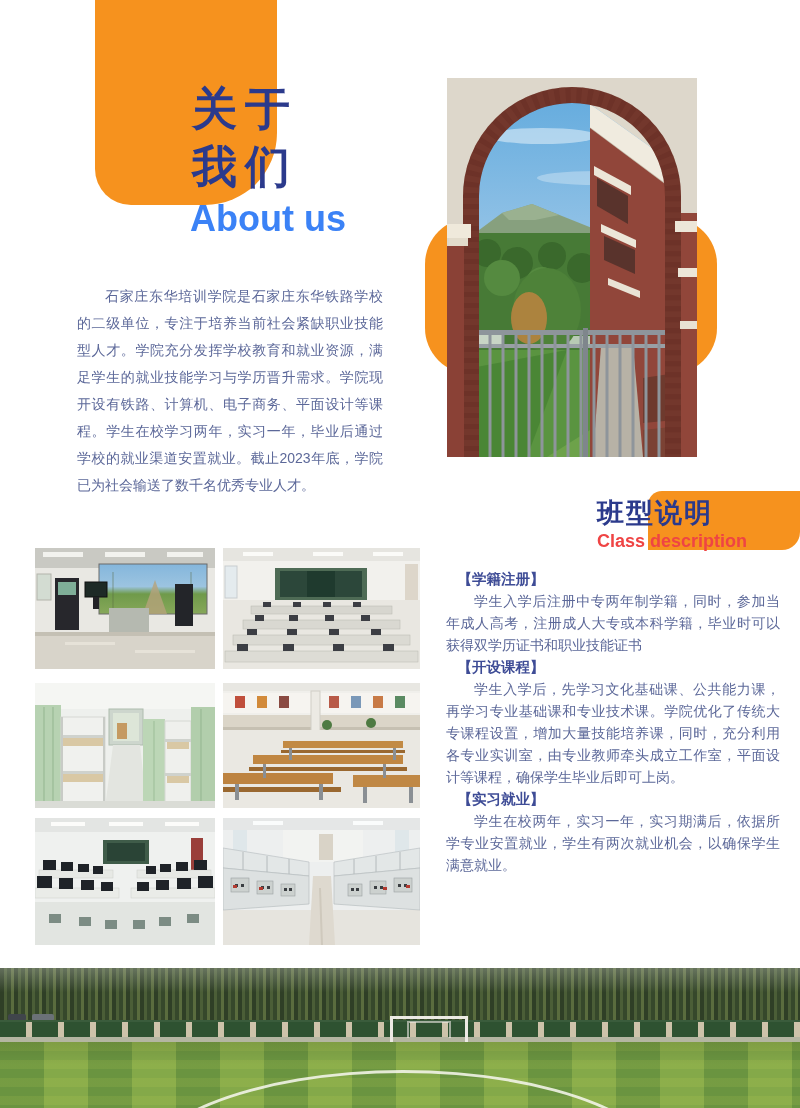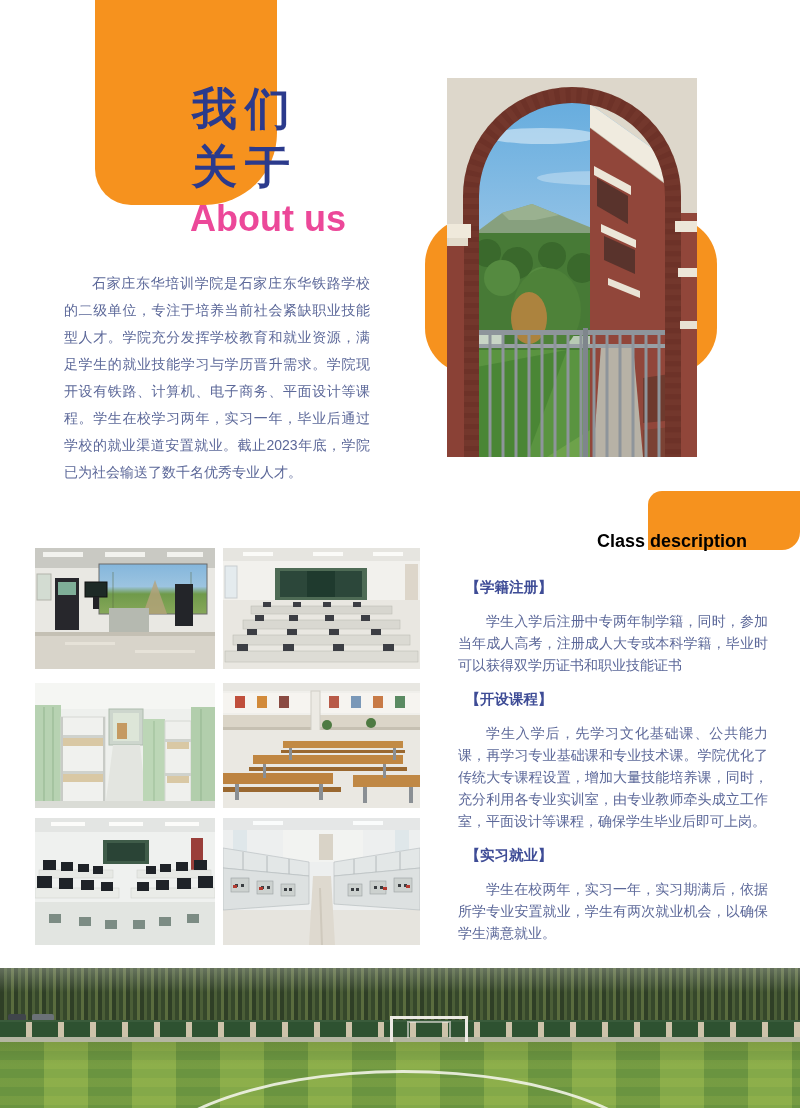--- a/index.html
+++ b/index.html
@@ -21,53 +21,53 @@
     position:absolute; left:648px; top:491px; width:152px; height:59px;
     background:#F6921E; border-radius:14px 0 18px 0;
   }
   
   .title-zh {
     position:absolute; left:192px; top:80px; color:#2B3A8C;
     font-weight:bold; font-size:45px; line-height:58px; letter-spacing:8px;
   }
   .title-zh span { display:block; }
   .title-en {
-    position:absolute; left:190px; top:198px; color:#ec4899;
+    position:absolute; left:190px; top:198px; color:#3b82f6;
     font-weight:bold; font-size:36px;
   }
   .about-para {
-    position:absolute; left:64px; top:270px; width:306px; margin:0;
+    position:absolute; left:64px; top:270px; width:306px; margin:13px;
     color:#5C6899; font-size:14px; line-height:27px;
     text-align:justify; text-indent:2em;
   }
   
   .hero-photo {
     position:absolute; left:447px; top:78px; width:250px; height:379px;
     overflow:hidden; background:#ddd7cb;
   }
   .hero-photo svg { display:block; width:100%; height:100%; }
   
   .cd-zh {
     position:absolute; left:597px; top:496px; color:#2B3A8C;
     font-weight:bold; font-size:27px; letter-spacing:2px; line-height:34px;
   }
   .cd-en {
-    position:absolute; left:597px; top:531px; color:#000000;
+    position:absolute; left:597px; top:531px; color:#ef4444;
     font-weight:bold; font-size:18px;
   }
   
   .rcol {
     position:absolute; left:446px; top:568px; width:334px;
     color:#5C6899; font-size:14px; line-height:22px; text-align:justify;
   }
   .rcol h4 {
-    margin:8px; padding:0; color:#3E4C96; font-size:14.5px;
+    margin:0; padding:0; color:#3E4C96; font-size:14.5px;
     font-weight:bold; text-indent:0.8em; line-height:22px;
   }
-  .rcol p { margin:12px; text-indent:2em; }
+  .rcol p { margin:0; text-indent:2em; }
   .rcol p.note { font-size:12.5px; line-height:20px; }
   
   .ph { position:absolute; overflow:hidden; background:#ececea; }
   .ph svg { display:block; width:100%; height:100%; }
   .p1 { left:35px;  top:548px; width:180px; height:121px; }
   .p2 { left:223px; top:548px; width:197px; height:121px; }
   .p3 { left:35px;  top:683px; width:180px; height:125px; }
   .p4 { left:223px; top:683px; width:197px; height:125px; }
   .p5 { left:35px;  top:818px; width:180px; height:127px; }
   .p6 { left:223px; top:818px; width:197px; height:127px; }
@@ -112,22 +112,22 @@
 </style>
 </head>
 <body>
 
 <div class="page">
 
   <div class="orange-tl"></div>
   <div class="hero-orange"></div>
 
   <div class="title-zh">
+    <span>关于</span>
     <span>我们</span>
-    <span>关于</span>
   </div>
   <div class="title-en">About us</div>
 
   <p class="about-para">石家庄东华培训学院是石家庄东华铁路学校的二级单位，专注于培养当前社会紧缺职业技能型人才。学院充分发挥学校教育和就业资源，满足学生的就业技能学习与学历晋升需求。学院现开设有铁路、计算机、电子商务、平面设计等课程。学生在校学习两年，实习一年，毕业后通过学校的就业渠道安置就业。截止2023年底，学院已为社会输送了数千名优秀专业人才。</p>
 
   <div class="hero-photo">
     <svg viewBox="0 0 250 379" preserveAspectRatio="none">
       <defs>
         <linearGradient id="skyg" x1="0" y1="0" x2="0" y2="1">
           <stop offset="0" stop-color="#5fa9dd"></stop>
@@ -199,20 +199,21 @@
       <rect x="2" y="160" width="19" height="8" fill="#e2dbcb"></rect>
       <rect x="0" y="168" width="17" height="211" fill="#8a4136"></rect>
       <rect x="234" y="135" width="16" height="244" fill="#91463a"></rect>
       <rect x="228" y="143" width="22" height="11" fill="#ece6d8"></rect>
       <rect x="231" y="190" width="19" height="9" fill="#ece6d8"></rect>
       <rect x="233" y="243" width="17" height="8" fill="#e8e2d4"></rect>
     </svg>
   </div>
 
   <div class="cd-orange"></div>
+  <div class="cd-zh">班型说明</div>
   <div class="cd-en">Class description</div>
 
   <div class="rcol">
     <h4>【学籍注册】</h4>
     <p>学生入学后注册中专两年制学籍，同时，参加当年成人高考，注册成人大专或本科学籍，毕业时可以获得双学历证书和职业技能证书</p>
     <h4>【开设课程】</h4>
     <p>学生入学后，先学习文化基础课、公共能力课，再学习专业基础课和专业技术课。学院优化了传统大专课程设置，增加大量技能培养课，同时，充分利用各专业实训室，由专业教师牵头成立工作室，平面设计等课程，确保学生毕业后即可上岗。</p>
     <h4>【实习就业】</h4>
     <p>学生在校两年，实习一年，实习期满后，依据所学专业安置就业，学生有两次就业机会，以确保学生满意就业。</p>
   </div>

